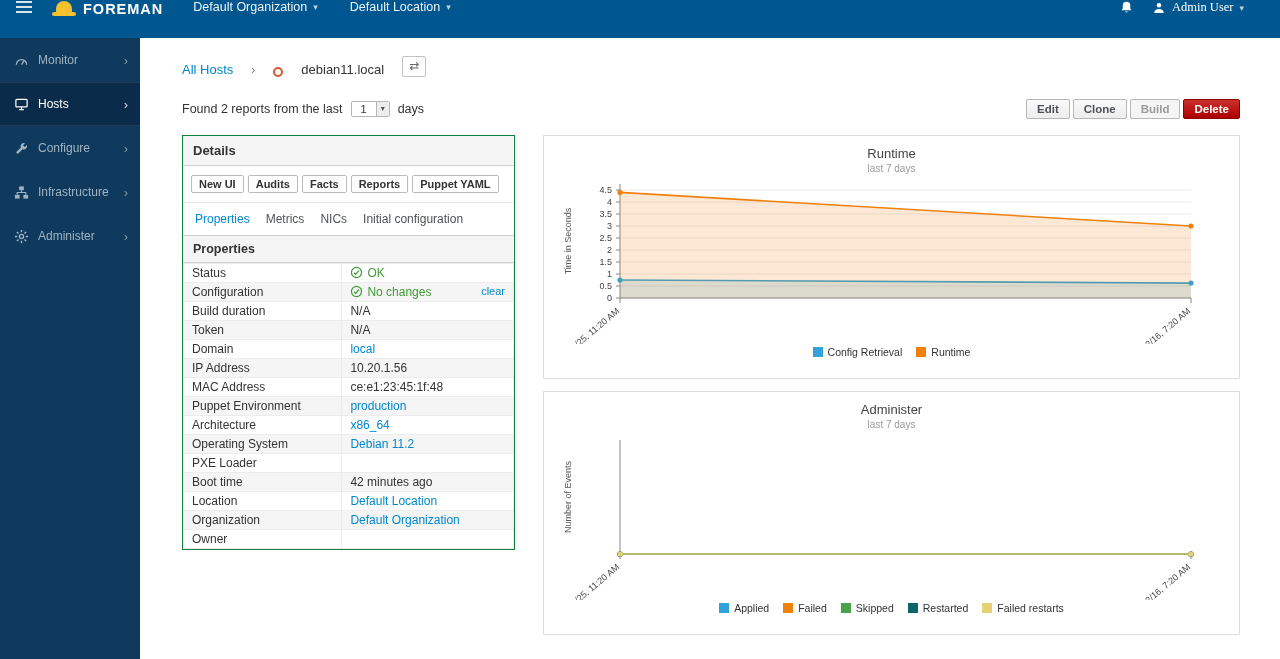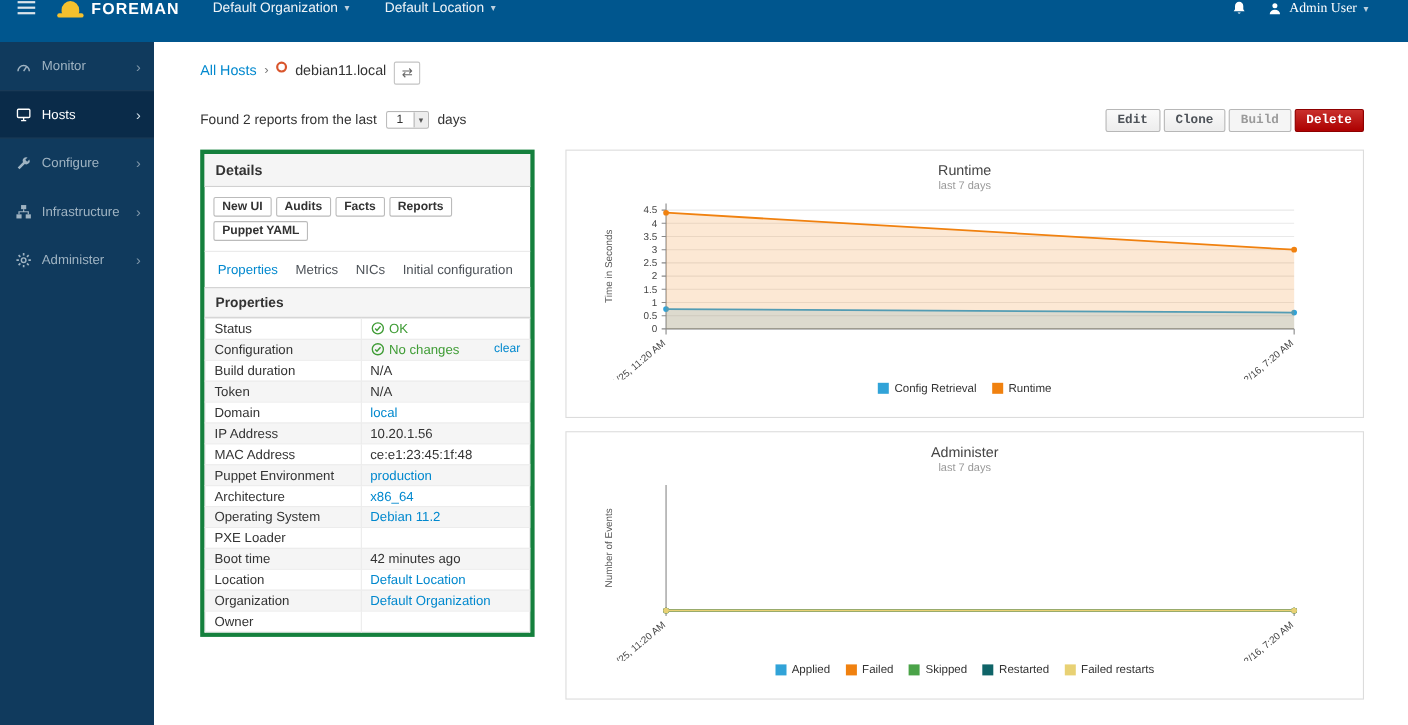--- a/index.html
+++ b/index.html
@@ -28,39 +28,39 @@
   .sidebar { position:fixed; top:38px; left:0; bottom:0; width:140px; background:#103a5d; z-index:15; }
   .side-item { display:flex; align-items:center; gap:9px; height:44px; padding-left:14px; color:#9fb3c2; font-size:12px; cursor:pointer; }
   .side-item svg { width:15px; height:15px; flex:0 0 auto; }
   .side-item .side-chev { margin-left:auto; margin-right:12px; font-size:13px; color:#7d95a8; }
   .side-item.active { background:#0a2b49; color:#fff; border-top:1px solid rgba(255,255,255,0.08); border-bottom:1px solid rgba(255,255,255,0.08); }
   .side-item.active .side-chev { color:#cfdce6; }
 
   
   .main { margin-left:140px; margin-top:38px; padding:18px 40px 24px 42px; min-height:621px; background:#fff; }
 
-  .breadcrumb { display:flex; align-items:flex-start; gap:7px; font-size:13px; }
+  .breadcrumb { display:flex; align-items:flex-end; gap:18px; font-size:13px; }
   .breadcrumb a { color:#0088ce; text-decoration:none; }
   .crumb-sep { color:#777; font-size:12px; }
   .host-status-ring { display:inline-block; width:10px; height:10px; border:2px solid #d9552c; border-radius:50%; }
   .ui-switcher { border:1px solid #c3c3c3; border-radius:2px; background:#fff; color:#666; font-size:12px; padding:1px 6px; cursor:pointer; line-height:1.4; }
 
   .reports-row { display:flex; align-items:center; gap:6px; margin-top:22px; font-size:12.5px; color:#333; }
   .mini-select { display:inline-flex; align-items:stretch; border:1px solid #b7b7b7; border-radius:2px; overflow:hidden; cursor:pointer; margin:0 2px; }
   .mini-select .val { background:#fff; padding:1px 9px; font-size:11px; }
   .mini-select .arrow { background:#ededed; border-left:1px solid #b7b7b7; padding:1px 4px; font-size:8px; color:#555; display:flex; align-items:center; }
   .actions { margin-left:auto; display:flex; gap:3px; }
-  .btn { font-family:Liberation Mono, monospace; font-size:11.5px; font-weight:600; color:#4d5258; padding:3px 10px; border:1px solid #b7b7b7; border-radius:2px; background-image:linear-gradient(#fafafa,#ededed); cursor:pointer; }
+  .btn { font-family:Liberation Sans, sans-serif; font-size:11.5px; font-weight:600; color:#4d5258; padding:3px 10px; border:1px solid #b7b7b7; border-radius:2px; background-image:linear-gradient(#fafafa,#ededed); cursor:pointer; }
   .btn.disabled { color:#9a9a9a; background:#f5f5f5; cursor:default; }
   .btn.danger { background:#bb0000; background-image:linear-gradient(#c9302c,#ac0000); border-color:#8e0000; color:#fff; }
 
   .content-cols { display:flex; gap:28px; margin-top:16px; align-items:flex-start; }
 
   
-  .details-card { width:304px; border:4px solid #15803d; background:#fff; flex:0 0 auto; }
+  .details-card { width:333px; border:1px solid #15803d; background:#fff; flex:0 0 auto; }
   .card-header { background:#f5f5f5; border-bottom:1px solid #d1d1d1; padding:7px 10px; font-weight:bold; font-size:13px; color:#333; }
   .btn-row { padding:9px 8px; display:flex; gap:4px; flex-wrap:wrap; border-bottom:1px solid #e9e9e9; }
   .btn-sm { font-family:inherit; font-size:11px; font-weight:600; color:#333; padding:2px 7px; border:1px solid #bbb; border-radius:2px; background:#fff; cursor:pointer; }
   .tab-row { display:flex; gap:16px; padding:9px 12px; font-size:12px; }
   .tab-row a { text-decoration:none; color:#4d5258; cursor:pointer; }
   .tab-row a.active { color:#0088ce; }
   .section-header { background:#f5f5f5; border-top:1px solid #d1d1d1; border-bottom:1px solid #d1d1d1; padding:6px 10px; font-weight:bold; font-size:12.5px; }
   .props-table { width:100%; border-collapse:collapse; font-size:12px; }
   .props-table td { border:1px solid #ececec; padding:2px 8px; height:17px; vertical-align:middle; }
   .props-table tr:nth-child(even) { background:#f5f5f5; }

